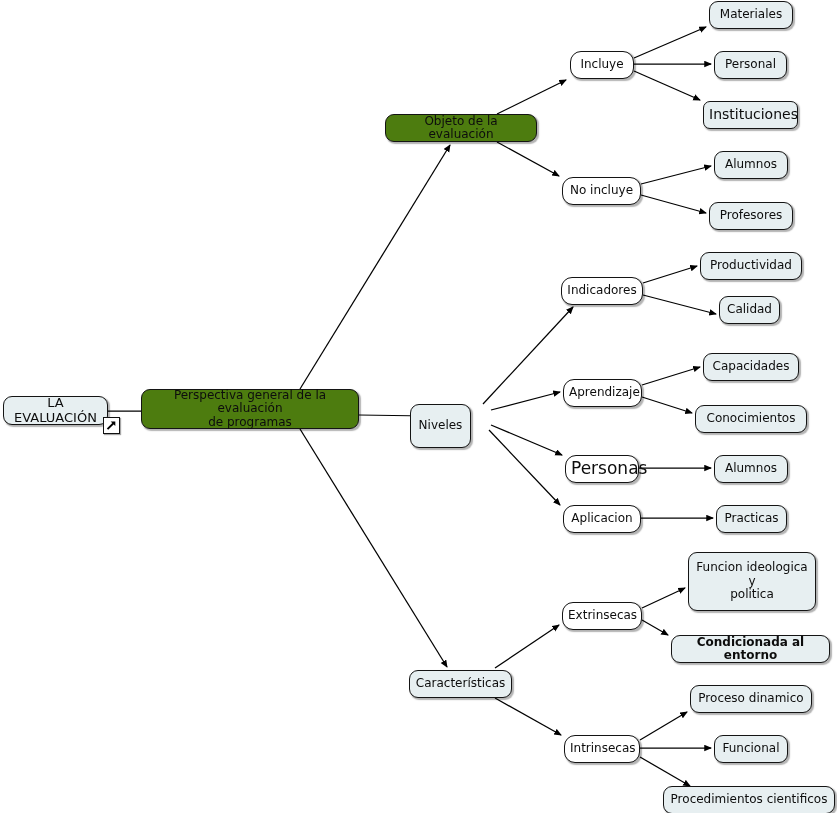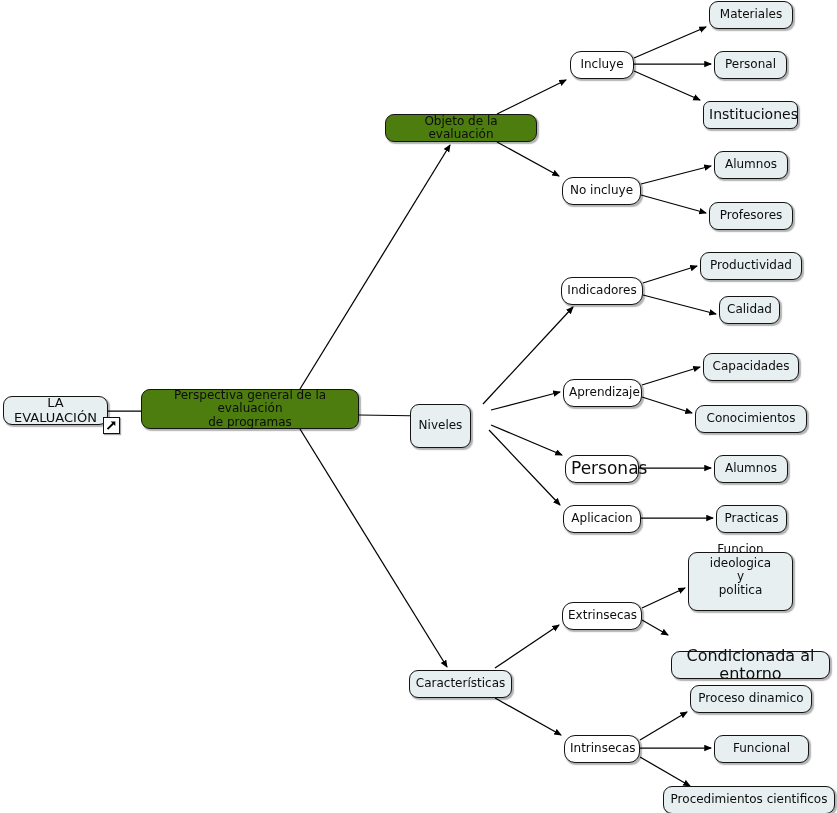--- a/index.html
+++ b/index.html
@@ -129,27 +129,27 @@
       <div class="node concept" style="left: 719px; top: 296px; width: 61px; height: 26px; font-size: 12px;"><span class="label">Calidad</span></div>
       <div class="node link" style="left: 563px; top: 379px; width: 79px; height: 26px; font-size: 12px; align-items: center;"><span class="label">Aprendizaje</span></div>
       <div class="node concept" style="left: 703px; top: 353px; width: 96px; height: 26px; font-size: 12px;"><span class="label">Capacidades</span></div>
       <div class="node concept" style="left: 695px; top: 405px; width: 112px; height: 26px; font-size: 12px;"><span class="label">Conocimientos</span></div>
       <div class="node link" style="left: 565px; top: 455px; width: 74px; height: 26px; font-size: 17px;"><span class="label">Personas</span></div>
       <div class="node concept" style="left: 714px; top: 455px; width: 74px; height: 26px; font-size: 12px;"><span class="label">Alumnos</span></div>
       <div class="node link" style="left: 563px; top: 505px; width: 78px; height: 26px; font-size: 12px;"><span class="label">Aplicacion</span></div>
       <div class="node concept" style="left: 716px; top: 505px; width: 71px; height: 26px; font-size: 12px;"><span class="label">Practicas</span></div>
       <div class="node concept" style="left: 409px; top: 670px; width: 103px; height: 28px; font-size: 12px;"><span class="label">Características</span></div>
       <div class="node link" style="left: 562px; top: 602px; width: 80px; height: 26px; font-size: 12px; justify-content: center;"><span class="label">Extrinsecas</span></div>
-      <div class="node concept" style="left: 688px; top: 552px; width: 105px; height: 59px; font-size: 12px; align-items: flex-end;"><span class="label">Funcion ideologica
+      <div class="node concept" style="left: 688px; top: 552px; width: 128px; height: 59px; font-size: 12px;"><span class="label">Funcion ideologica
 y
 politica</span></div>
-      <div class="node concept" style="left: 671px; top: 651px; width: 159px; height: 26px; font-size: 16px;"><span class="label">Condicionada al entorno</span></div>
+      <div class="node concept" style="left: 671px; top: 635px; width: 159px; height: 26px; font-size: 12px; font-weight: bold;"><span class="label">Condicionada al entorno</span></div>
       <div class="node link" style="left: 564px; top: 735px; width: 76px; height: 26px; font-size: 12px;"><span class="label">Intrinsecas</span></div>
       <div class="node concept" style="left: 690px; top: 685px; width: 122px; height: 26px; font-size: 12px;"><span class="label">Proceso dinamico</span></div>
-      <div class="node concept" style="left: 714px; top: 735px; width: 95px; height: 26px; font-size: 12px;"><span class="label">Funcional</span></div>
+      <div class="node concept" style="left: 714px; top: 735px; width: 74px; height: 26px; font-size: 12px;"><span class="label">Funcional</span></div>
       <div class="node concept" style="left: 663px; top: 786px; width: 172px; height: 26px; font-size: 12px;"><span class="label">Procedimientos cientificos</span></div>
     </div>
 
   <div class="resource-badge" id="resource-badge" style="left: 103px; top: 417px;">
     <svg width="11" height="11" viewBox="0 0 11 11">
       <path d="M1.5,9.2 L8.2,2.5" stroke="#000" stroke-width="1.9" fill="none"></path>
       <path d="M9.3,1.4 L9.3,6.0 L4.7,1.4 z" fill="#000"></path>
     </svg>
   </div>
 </div>

